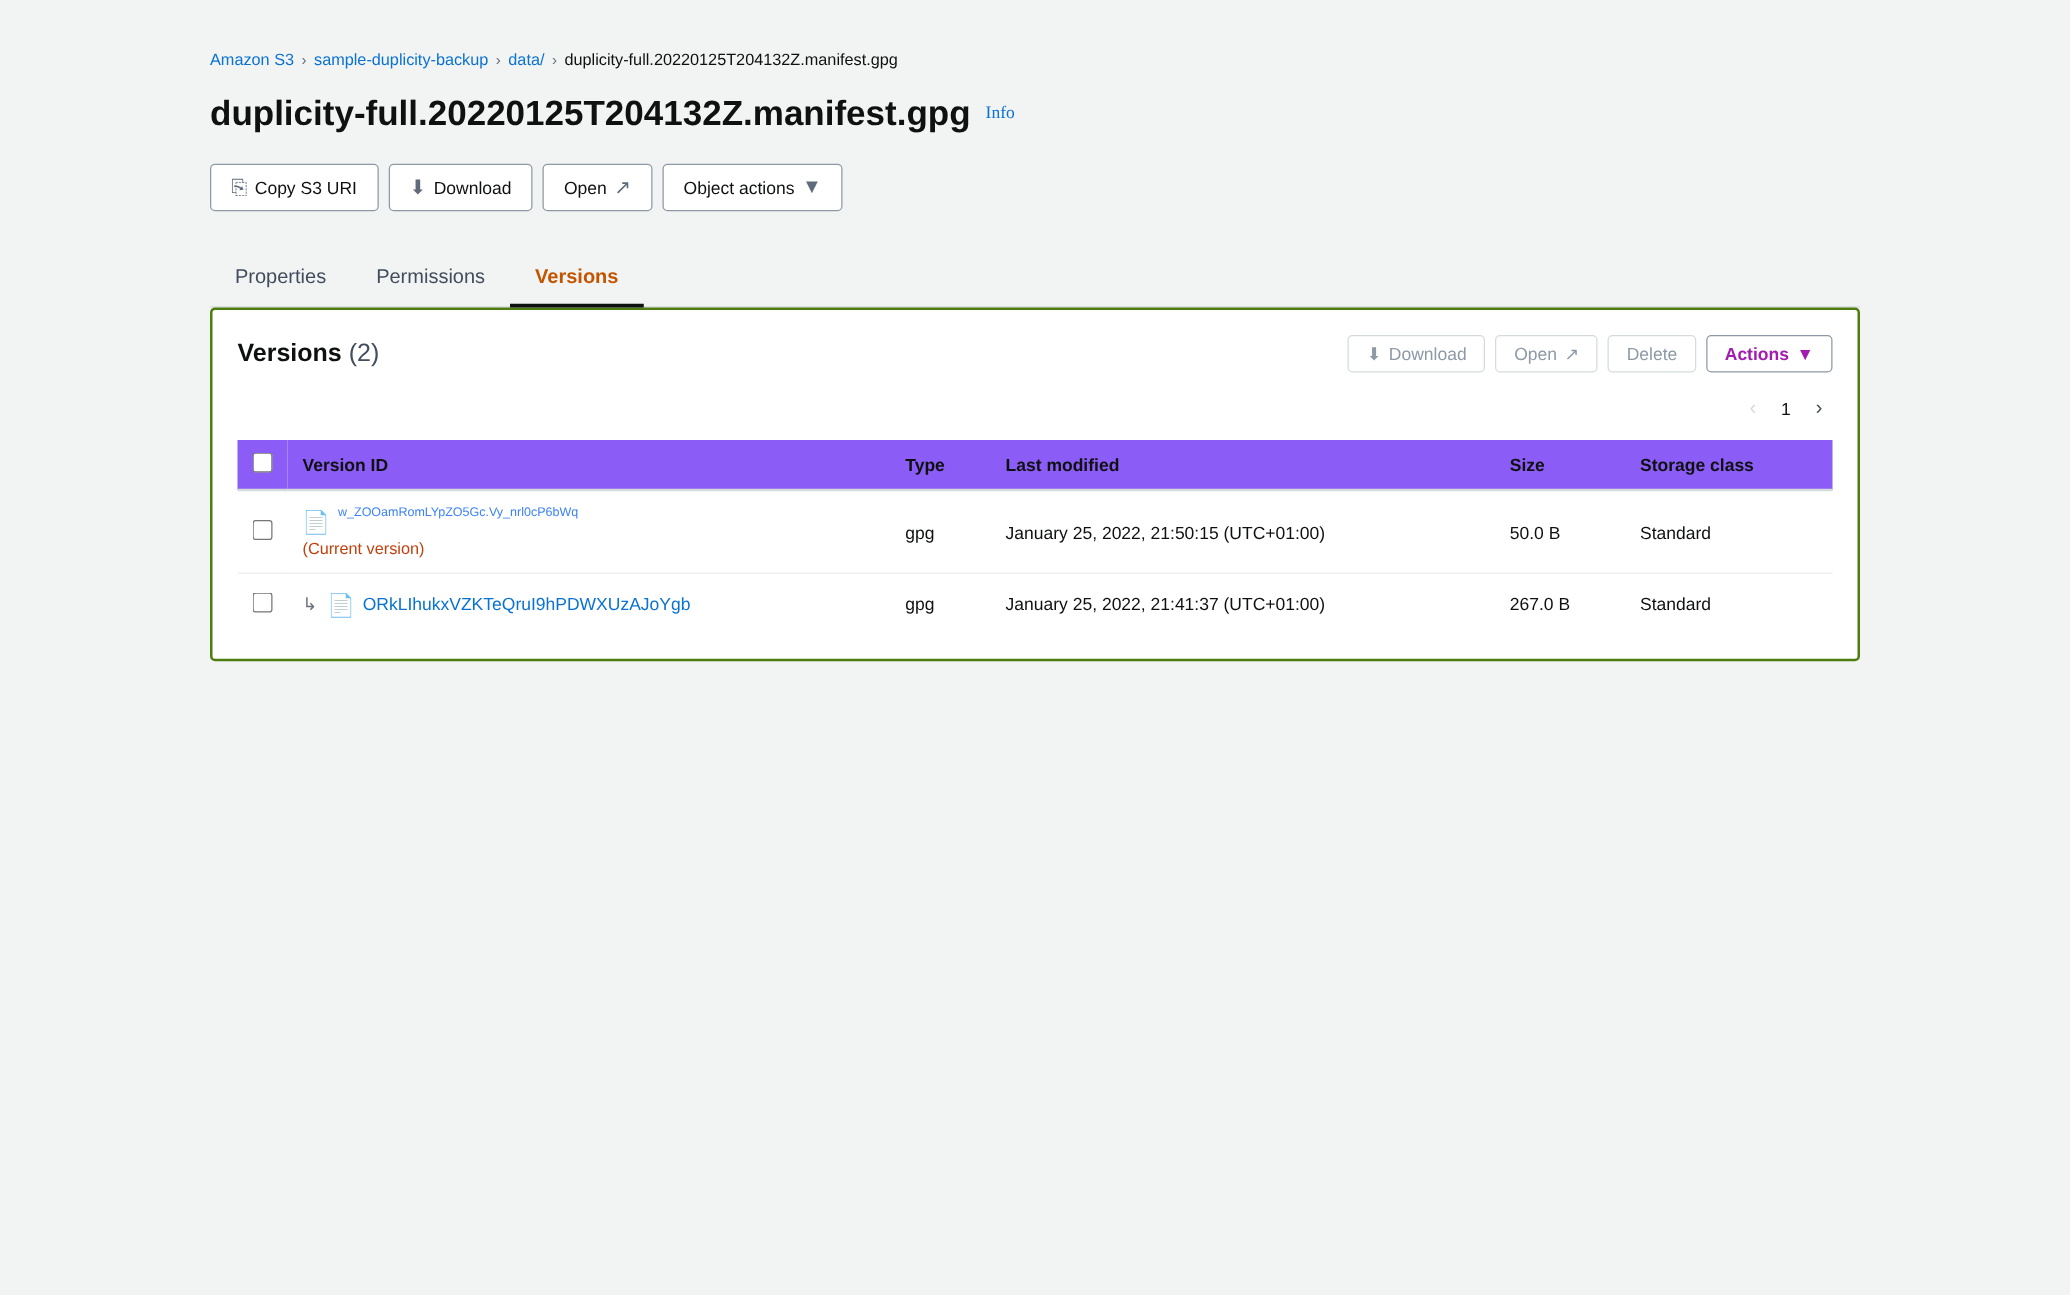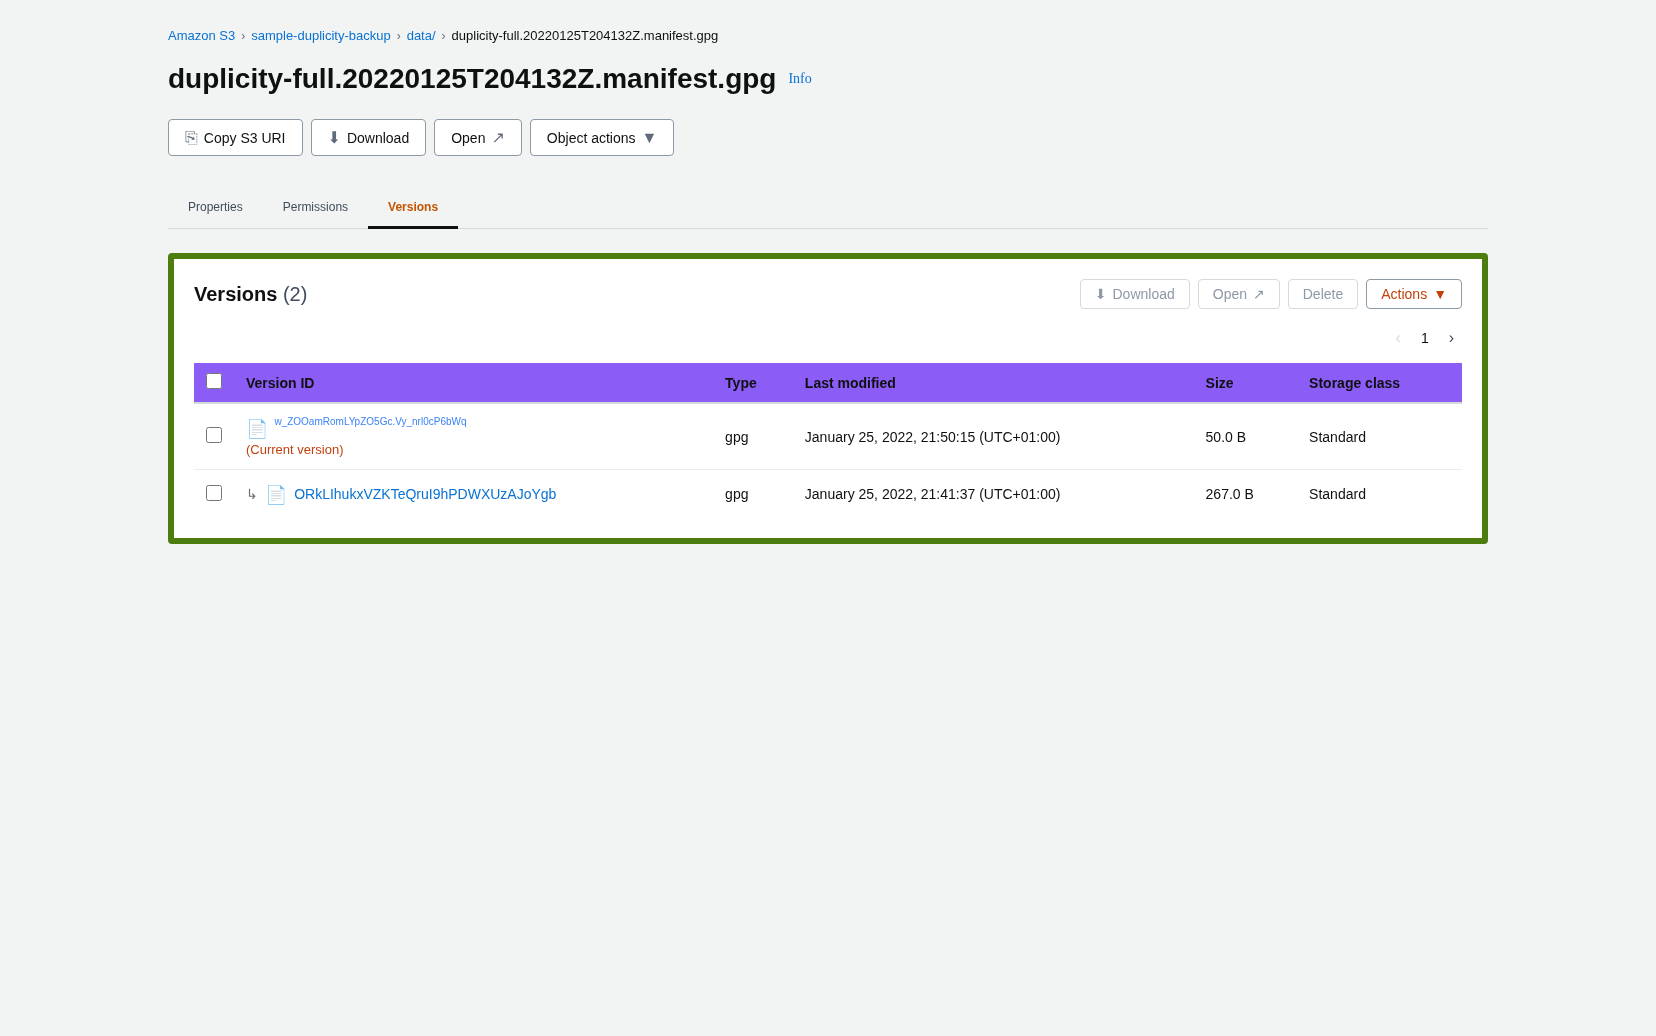--- a/index.html
+++ b/index.html
@@ -5,21 +5,21 @@
     * { box-sizing: border-box; margin: 0; padding: 0; }
     body {
       font-family: "Amazon Ember", Arial, sans-serif;
       background: #f2f3f3;
       color: #0f1111;
       font-size: 14px;
     }
     .page-container {
       max-width: 1400px;
       margin: 0 auto;
-      padding: 28px 40px;
+      padding: 40px 40px;
     }
     
     .breadcrumb {
       display: flex;
       align-items: center;
       gap: 6px;
       font-size: 13px;
       margin-bottom: 20px;
       flex-wrap: wrap;
     }
@@ -79,44 +79,43 @@
       color: #5f6b7a;
     }
     
     .tabs {
       display: flex;
       border-bottom: 1px solid #d5dbdb;
       margin-bottom: 0;
     }
     .tab {
       padding: 12px 20px;
-      font-size: 12px;
+      font-size: 16px;
       cursor: pointer;
       color: #414d5c;
       border-bottom: 3px solid transparent;
       margin-bottom: -1px;
       font-weight: 400;
       background: none;
       border-top: none;
       border-left: none;
       border-right: none;
       font-family: inherit;
       text-align: right;
     }
     .tab.active {
       color: #c45500;
       border-bottom: 3px solid #0f1111;
       font-weight: 700;
     }
     
     .versions-panel {
       background: #fff;
-      border: 6px solid #4d7c0f;
+      border: 2px solid #4d7c0f;
       border-radius: 4px;
-      margin-top: 24px;
       padding: 20px;
     }
     .versions-header {
       display: flex;
       align-items: center;
       justify-content: space-between;
       margin-bottom: 16px;
       flex-wrap: wrap;
       gap: 12px;
     }
@@ -148,24 +147,24 @@
     }
     .btn-actions {
       display: flex;
       align-items: flex-start;
       gap: 6px;
       padding: 6px 14px;
       border: 1px solid #8d99a5;
       background: #fff;
       border-radius: 4px;
       font-size: 14px;
-      color: #c2410c;
+      color: #a21caf;
       cursor: pointer;
       font-family: inherit;
-      font-weight: 400;
+      font-weight: 700;
     }
     
     .pagination {
       display: flex;
       align-items: center;
       justify-content: flex-end;
       gap: 4px;
       margin-bottom: 12px;
     }
     .page-btn {

